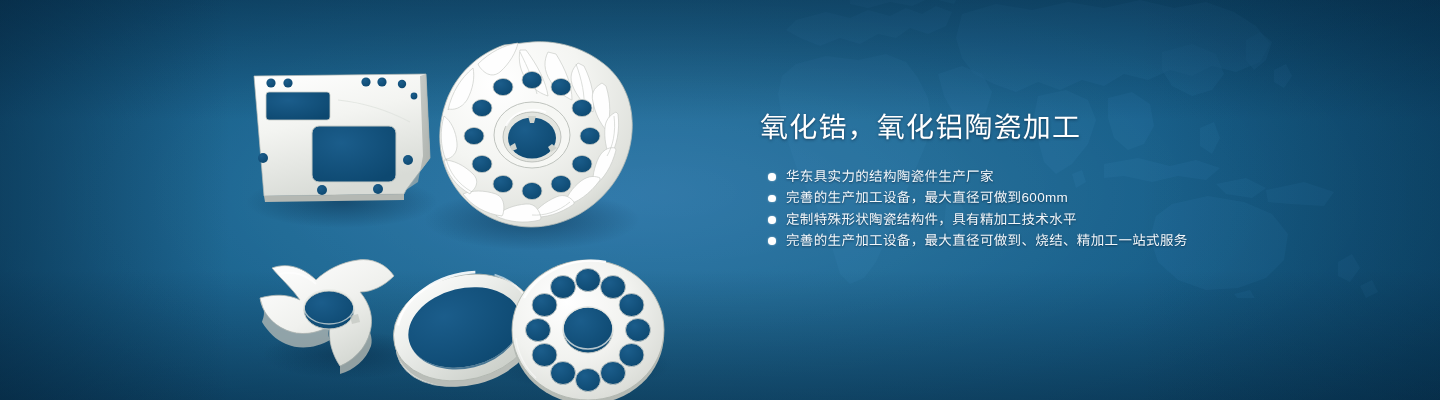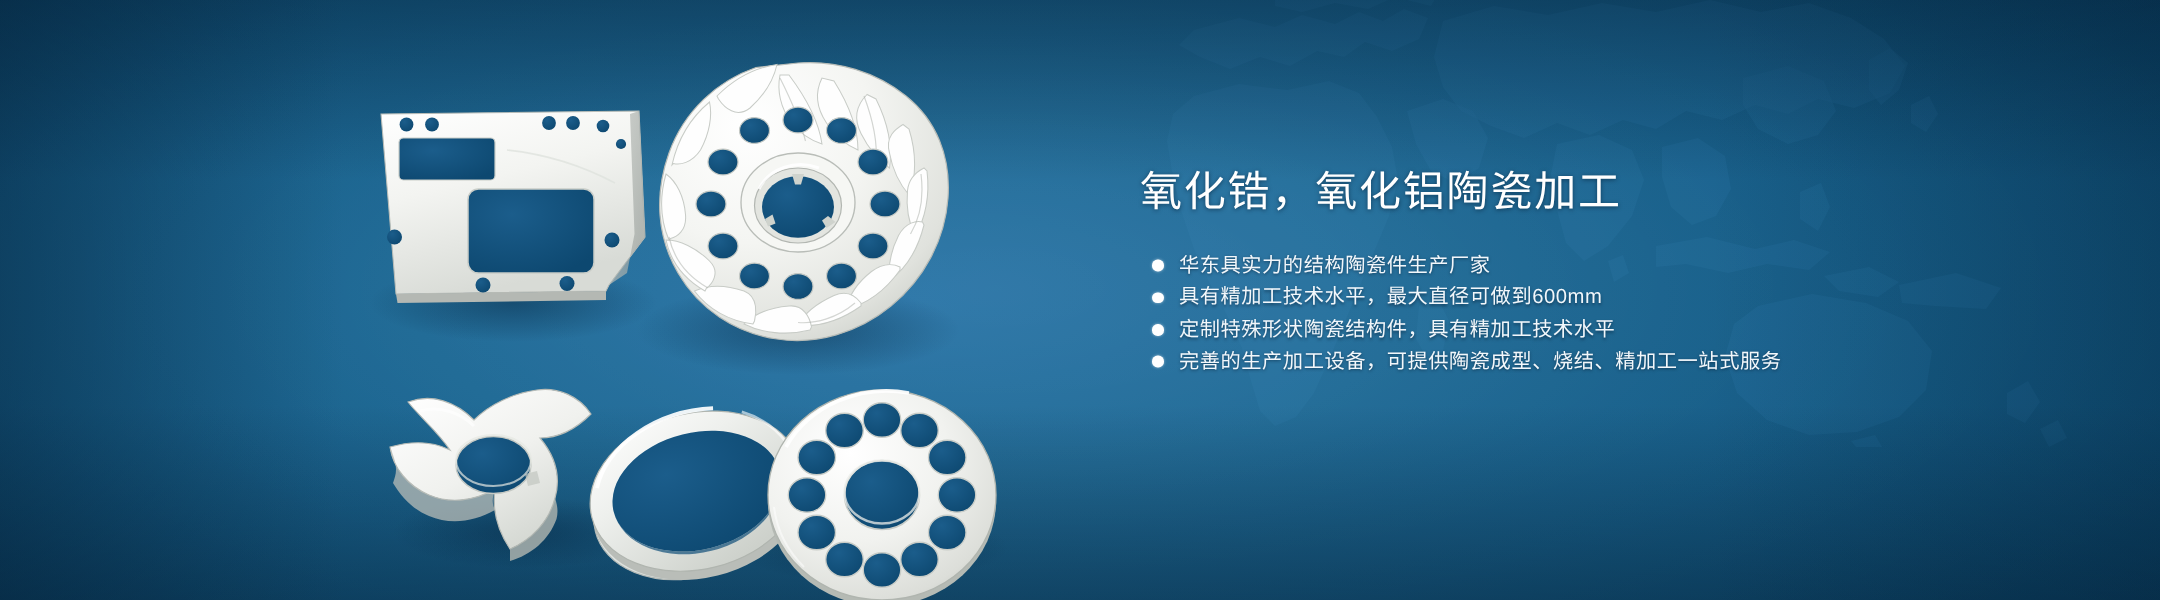--- a/index.html
+++ b/index.html
@@ -404,26 +404,26 @@
   <div class="copy">
     <h1 class="headline">氧化锆，氧化铝陶瓷加工</h1>
 
     <ul class="bullets">
       <li>
         <span class="dot"></span>
         <span>华东具实力的结构陶瓷件生产厂家</span>
       </li>
       <li>
         <span class="dot"></span>
-        <span>具有精加工技术水平，最大直径可做到600mm</span>
+        <span>完善的生产加工设备，最大直径可做到600mm</span>
       </li>
       <li>
         <span class="dot"></span>
         <span>定制特殊形状陶瓷结构件，具有精加工技术水平</span>
       </li>
       <li>
         <span class="dot"></span>
-        <span>完善的生产加工设备，可提供陶瓷成型、烧结、精加工一站式服务</span>
+        <span>完善的生产加工设备，最大直径可做到、烧结、精加工一站式服务</span>
       </li>
     </ul>
   </div>
 
 </div>
 
 </body></html>

